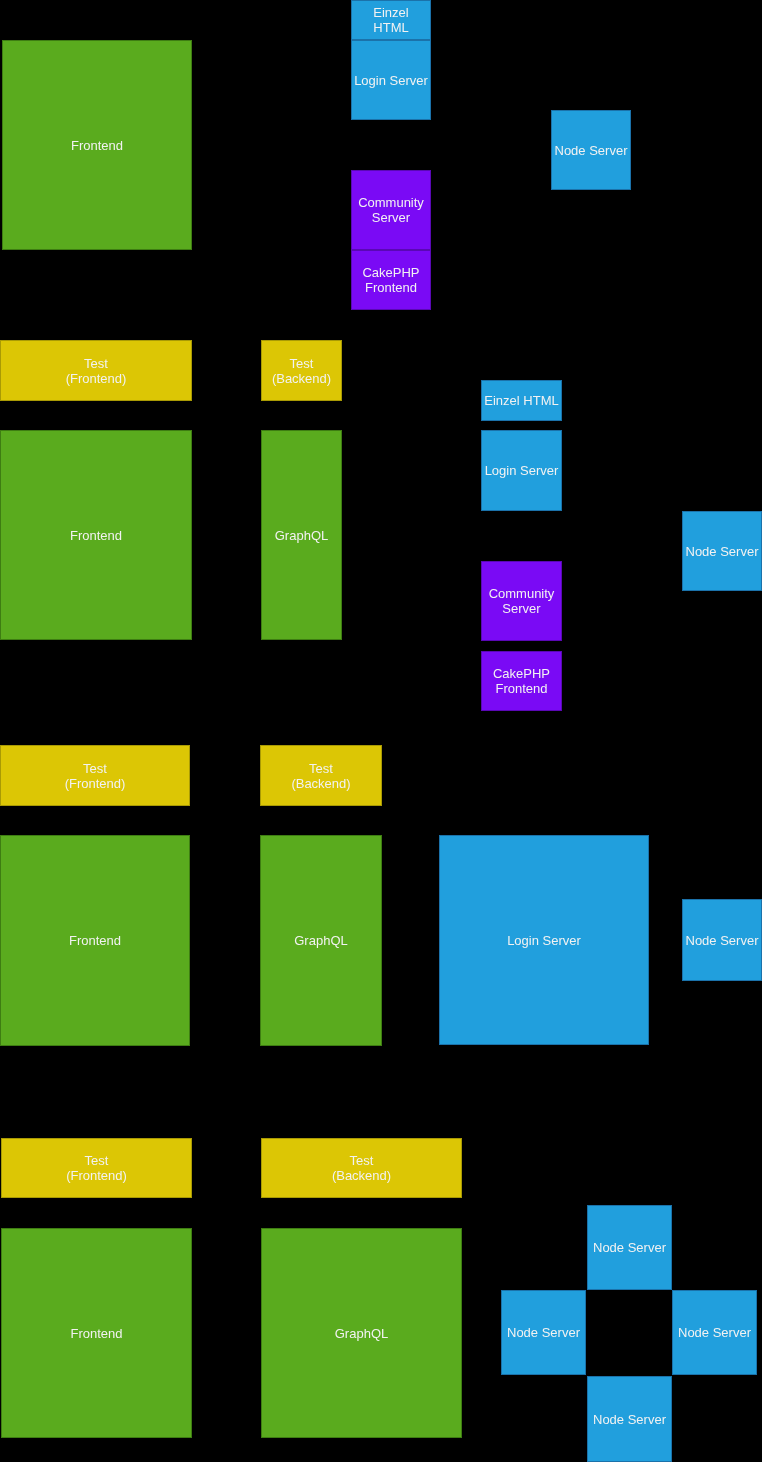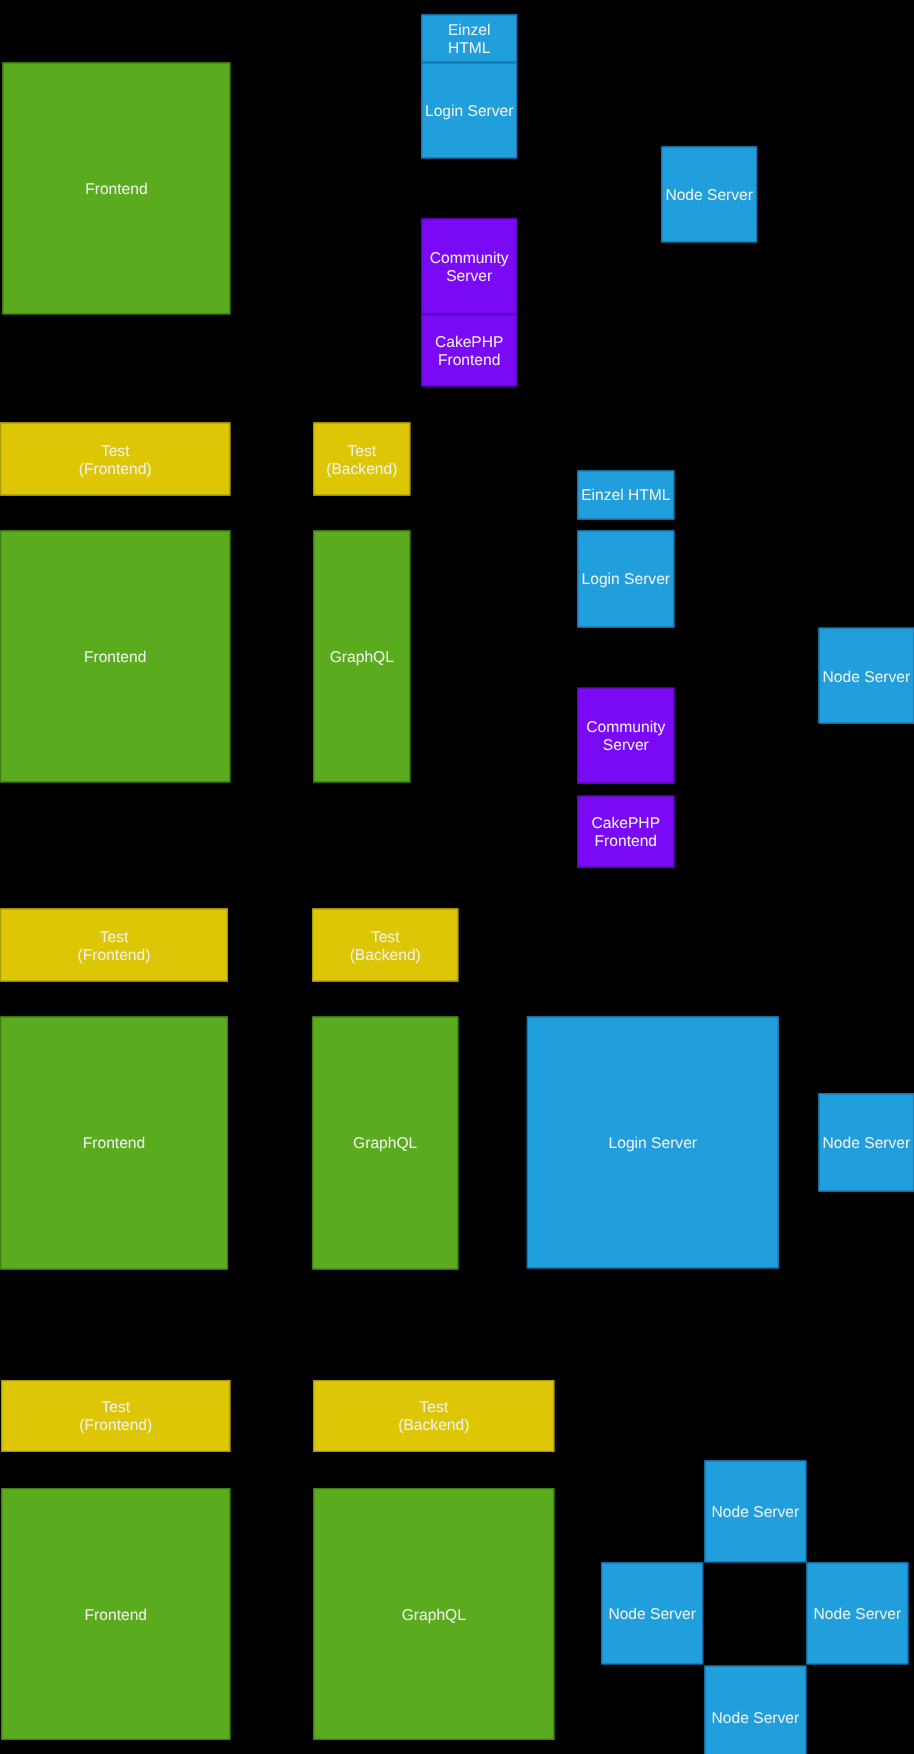--- a/index.html
+++ b/index.html
@@ -30,21 +30,20 @@
     position: absolute;
     box-sizing: border-box;
     border: 1px solid;
     display: flex;
     align-items: center;
     justify-content: center;
     text-align: center;
     font-size: 13px;
     line-height: 15px;
     font-weight: 400;
-    margin-top: 12px;
   }
   .node .label {
     white-space: pre-line;
     padding: 0 2px;
   }
 </style>
 </head>
 <body>
 
 <div class="canvas">

